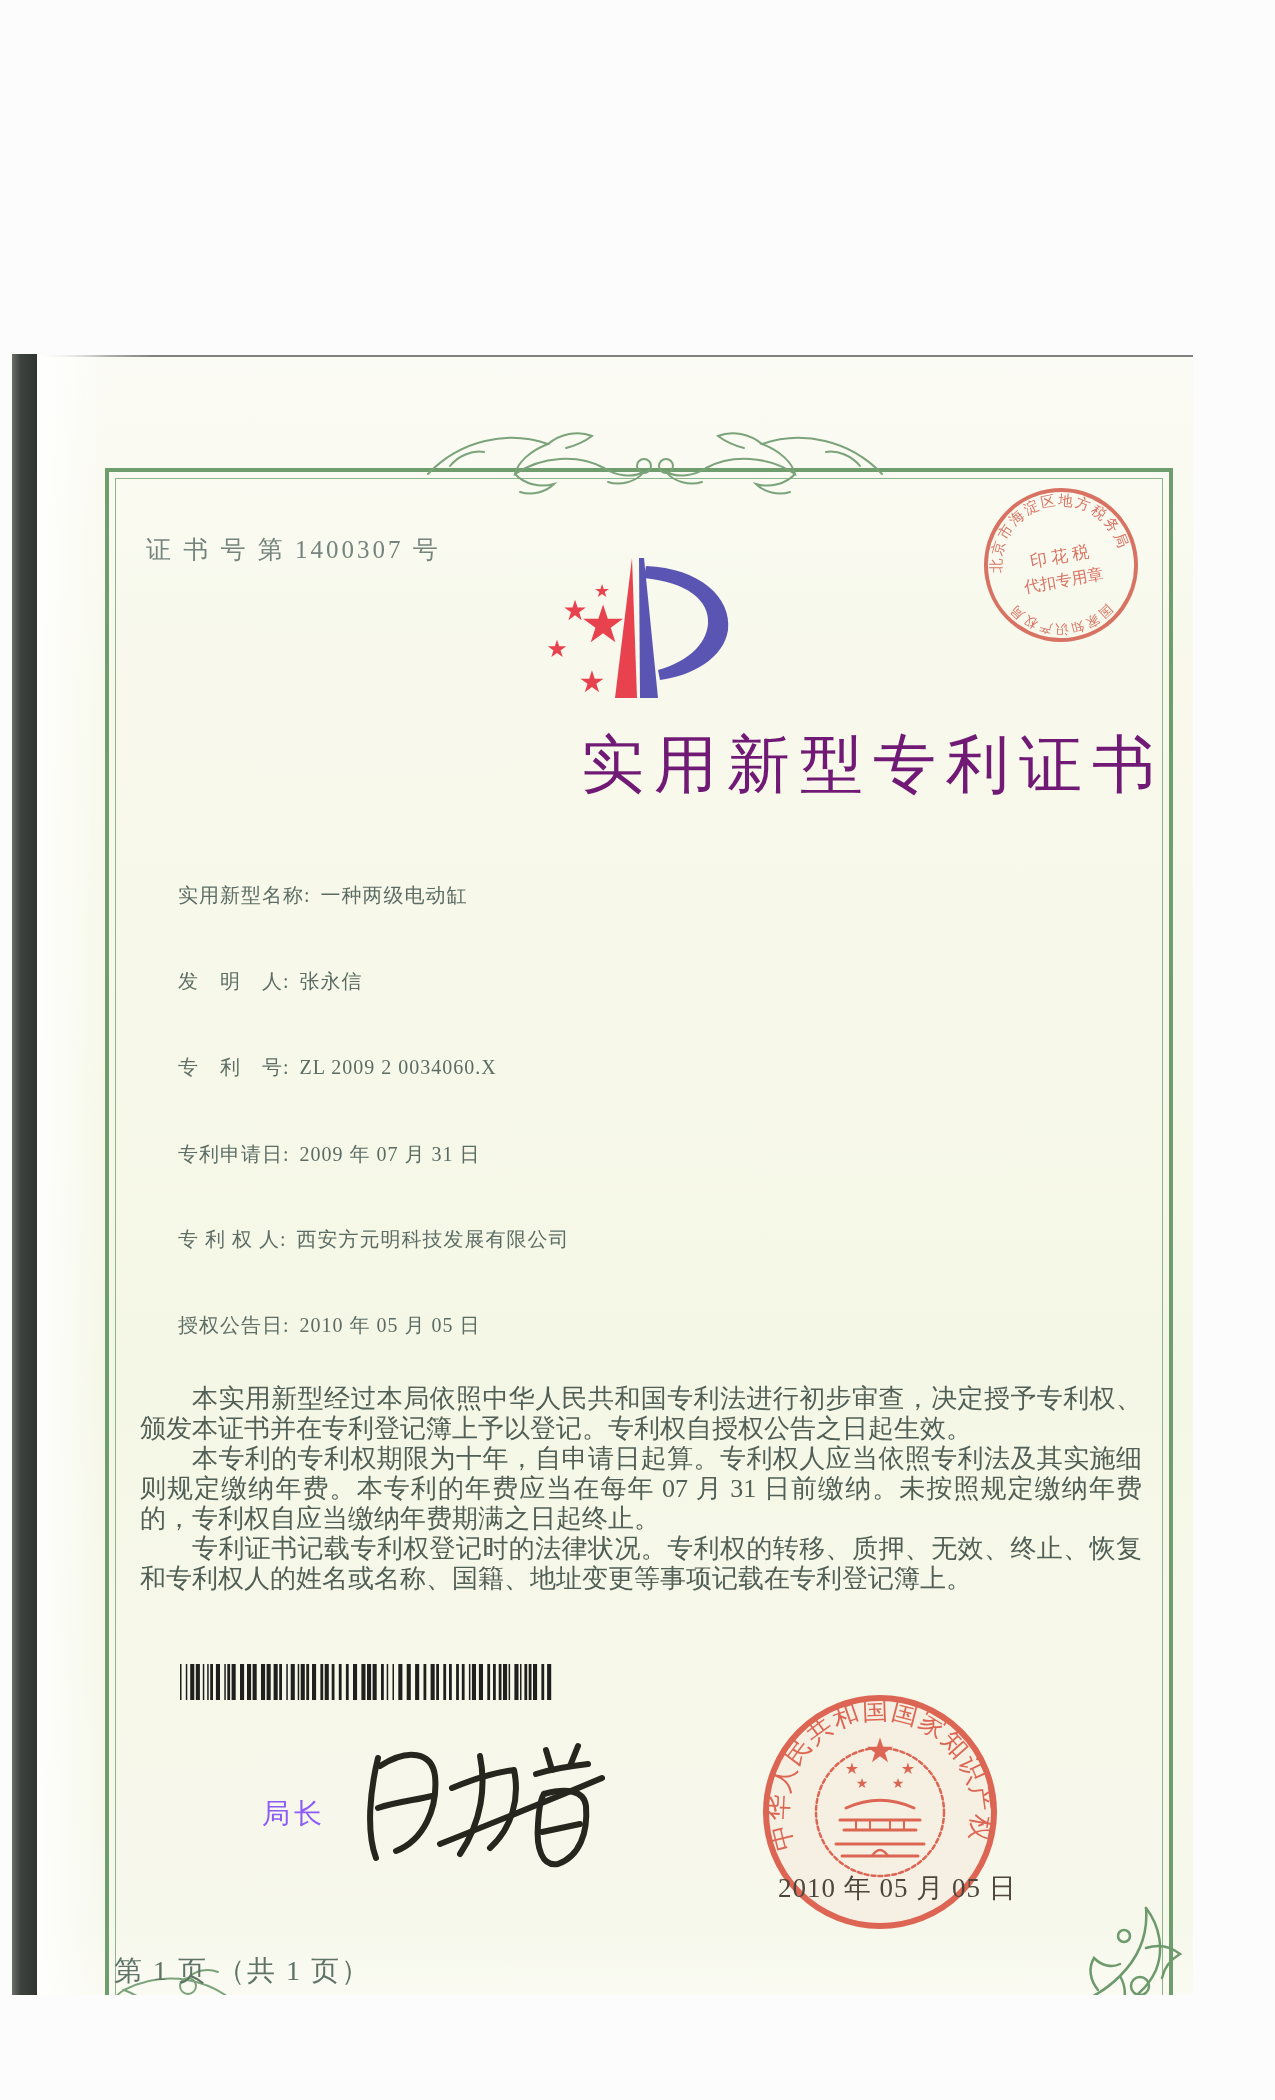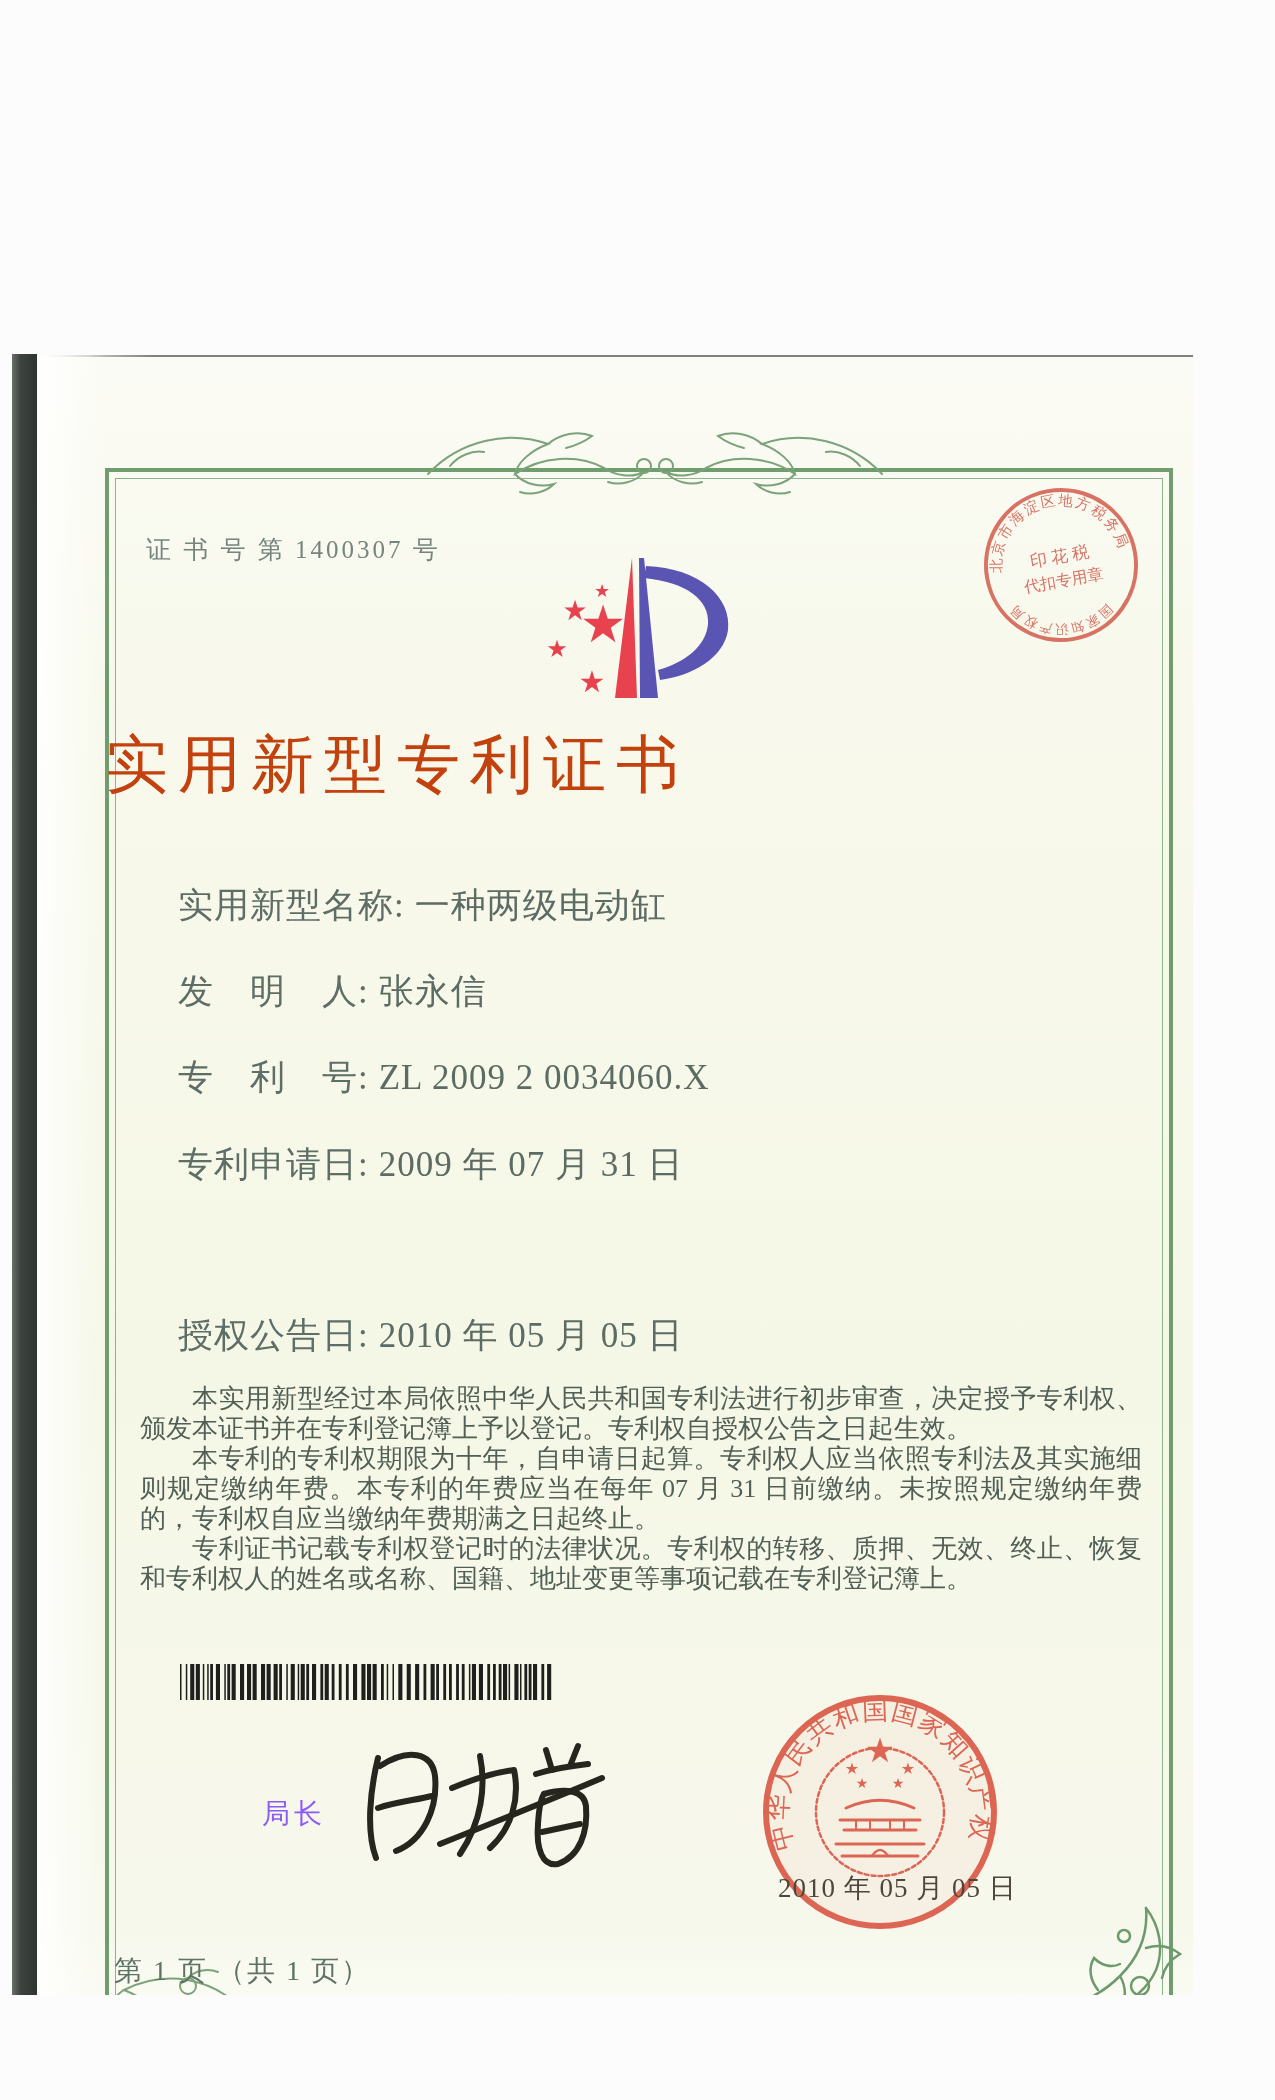--- a/index.html
+++ b/index.html
@@ -12,23 +12,23 @@
   .paper::before{content:"";position:absolute;left:0;top:0;width:100%;height:2px;
     background:linear-gradient(90deg,rgba(120,120,118,0) 0%,rgba(105,108,104,.85) 10%,rgba(105,108,104,.85) 100%);}
   .paper::after{content:"";position:absolute;left:0;top:0;width:70px;height:100%;
     background:linear-gradient(90deg,rgba(255,255,255,.9),rgba(255,255,255,0));}
   .frame-outer{position:absolute;left:105px;top:468px;width:1060px;height:1550px;
     border:4px solid #6f9d6e;}
   .frame-inner{position:absolute;left:6px;top:6px;right:6px;bottom:6px;
     border:1px solid #8db58c;}
   .abs{position:absolute;}
   .cert-number{left:146px;top:533px;font-size:25px;color:#75847c;letter-spacing:3px;}
-  .title{left:105px;top:722px;width:1060px;text-align:left;font-size:63px;
-    color:#c2410c;letter-spacing:10px;font-weight:500;}
-  .field{left:178px;font-size:35px;color:#5e6e66;letter-spacing:1px;white-space:nowrap;}
+  .title{left:105px;top:722px;width:1060px;text-align:right;font-size:63px;
+    color:#701a75;letter-spacing:10px;font-weight:500;}
+  .field{left:178px;font-size:20px;color:#5e6e66;letter-spacing:1px;white-space:nowrap;}
   .field .v{margin-left:10px;color:#5c6c64;}
   .bodytext{left:140px;top:1384px;width:1002px;font-size:26px;line-height:30px;
     color:#515f56;text-align:justify;}
   .bodytext p{margin:0;text-indent:2em;}
   .sig-label{left:262px;top:1795px;font-size:28px;color:#8b5cf6;letter-spacing:4px;
     font-family:"Liberation Sans","DejaVu Sans",sans-serif;}
   .seal-date{left:778px;top:1870px;font-size:27px;color:#4e463c;letter-spacing:1px;z-index:5;}
   .footer{left:114px;top:1952px;width:1060px;text-align:left;font-size:28px;
     color:#5e7366;letter-spacing:2px;}
   .stamp{opacity:.88;}
@@ -130,20 +130,23 @@
     <span>实用新型名称:</span><span class="v">一种两级电动缸</span>
   </div>
   <div class="abs field" style="top:968px">
     <span>发　明　人:</span><span class="v">张永信</span>
   </div>
   <div class="abs field" style="top:1054px">
     <span>专　利　号:</span><span class="v">ZL 2009 2 0034060.X</span>
   </div>
   <div class="abs field" style="top:1141px">
     <span>专利申请日:</span><span class="v">2009 年 07 月 31 日</span>
+  </div>
+  <div class="abs field" style="top:1226px">
+    <span>专 利 权 人:</span><span class="v">西安方元明科技发展有限公司</span>
   </div>
   <div class="abs field" style="top:1312px">
     <span>授权公告日:</span><span class="v">2010 年 05 月 05 日</span>
   </div>
 
   <div class="abs bodytext">
     <p>本实用新型经过本局依照中华人民共和国专利法进行初步审查，决定授予专利权、颁发本证书并在专利登记簿上予以登记。专利权自授权公告之日起生效。</p>
     <p>本专利的专利权期限为十年，自申请日起算。专利权人应当依照专利法及其实施细则规定缴纳年费。本专利的年费应当在每年 07 月 31 日前缴纳。未按照规定缴纳年费的，专利权自应当缴纳年费期满之日起终止。</p>
     <p>专利证书记载专利权登记时的法律状况。专利权的转移、质押、无效、终止、恢复和专利权人的姓名或名称、国籍、地址变更等事项记载在专利登记簿上。</p>
   </div>

